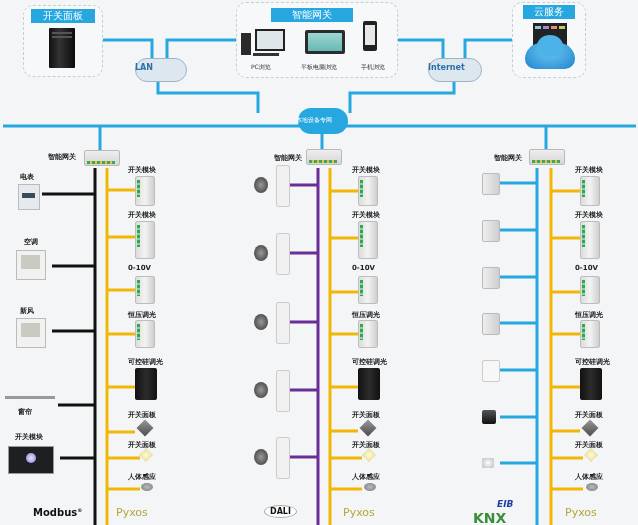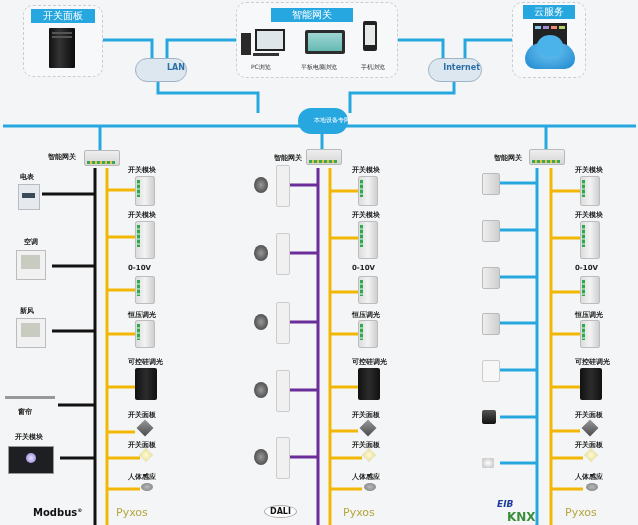--- a/index.html
+++ b/index.html
@@ -1,21 +1,21 @@
 <!DOCTYPE html>
 <html><head>
 <meta charset="utf-8">
 <style>
   html,body{margin:0;padding:0;}
   body{width:638px;height:525px;background:#f4f5f6;position:relative;overflow:hidden;font-family:"DejaVu Sans",sans-serif;}
   .abs{position:absolute;}
   .topbox{position:absolute;border:1px dashed #c9cdd2;border-radius:10px;background:#f7f8f9;}
   .boxtitle{position:absolute;background:#27a7e0;color:#fff;font-size:10px;text-align:center;line-height:14px;height:14px;}
   .cloud{position:absolute;}
-  .cloud-label{position:absolute;font-size:8px;font-weight:bold;color:#2c6fa8;text-align:right;}
+  .cloud-label{position:absolute;font-size:8px;font-weight:bold;color:#2c6fa8;text-align:left;}
   .lbl{position:absolute;font-size:7px;color:#222;white-space:nowrap;font-weight:bold;}
   .small{position:absolute;font-size:6px;color:#333;white-space:nowrap;}
   .module{position:absolute;background:linear-gradient(90deg,#dcdcdc,#f3f3f3 50%,#cfcfcf);border:1px solid #bdbdbd;border-radius:2px;}
   .module::before{content:"";position:absolute;left:1px;top:3px;width:3px;height:60%;background:repeating-linear-gradient(#2fa84f 0 3px,#8fd19e 3px 5px);}
   .gateway{position:absolute;width:34px;height:14px;background:linear-gradient(#eee,#d6d6d6);border:1px solid #b9b9b9;border-radius:2px;}
   .gateway::after{content:"";position:absolute;left:2px;bottom:1px;width:28px;height:3px;background:repeating-linear-gradient(90deg,#3aa75a 0 3px,#e6c23d 3px 5px);}
   .bottom-logo{position:absolute;font-weight:bold;}
 </style>
 </head>
 <body>
@@ -198,21 +198,21 @@
 <div id="knx-devices">
     <div style="position: absolute; left: 482px; top: 173px; width: 16px; height: 20px; border-radius: 2px; background: linear-gradient(90deg, rgb(238, 238, 238), rgb(207, 207, 207)); border: 1px solid rgb(187, 187, 187);"></div>
     <div style="position: absolute; left: 482px; top: 220px; width: 16px; height: 20px; border-radius: 2px; background: linear-gradient(90deg, rgb(238, 238, 238), rgb(207, 207, 207)); border: 1px solid rgb(187, 187, 187);"></div>
     <div style="position: absolute; left: 482px; top: 267px; width: 16px; height: 20px; border-radius: 2px; background: linear-gradient(90deg, rgb(238, 238, 238), rgb(207, 207, 207)); border: 1px solid rgb(187, 187, 187);"></div>
     <div style="position: absolute; left: 482px; top: 313px; width: 16px; height: 20px; border-radius: 2px; background: linear-gradient(90deg, rgb(238, 238, 238), rgb(207, 207, 207)); border: 1px solid rgb(187, 187, 187);"></div>
     <div style="position: absolute; left: 482px; top: 360px; width: 16px; height: 20px; border-radius: 2px; background: rgb(247, 247, 247); border: 1px solid rgb(204, 204, 204);"></div>
     <div style="position: absolute; left: 482px; border-radius: 2px; background: linear-gradient(rgb(85, 85, 85), rgb(17, 17, 17)); width: 14px; height: 14px; top: 410px;"></div>
     <div style="position: absolute; left: 482px; border-radius: 2px; background: radial-gradient(rgb(255, 255, 255), rgb(187, 187, 187)); width: 12px; height: 10px; top: 458px;"></div>
   </div>
 <div class="bottom-logo" style="left:497px;top:499px;font-size:9px;color:#1f3d9c;font-style:italic;">EIB</div>
-<div class="bottom-logo" style="left:507px;top:510px;font-size:12px;color:#3a8f3a;">KNX</div>
+<div class="bottom-logo" style="left:473px;top:510px;font-size:14px;color:#3a8f3a;">KNX</div>
 <div class="bottom-logo" style="left:565px;top:506px;font-size:11px;color:#b3a63b;font-weight:normal;">Pyxos</div>
 
 <div id="pyxos-1">
     <div class="lbl" style="left: 128px; top: 165px;">开关模块</div>
     <div class="module" style="position: absolute; left: 135px; top: 176px; width: 18px; height: 28px;"></div>
     <div class="lbl" style="left: 128px; top: 210px;">开关模块</div>
     <div class="module" style="position: absolute; left: 135px; top: 221px; width: 18px; height: 36px;"></div>
     <div class="lbl" style="left: 128px; top: 264px;">0-10V</div>
     <div class="module" style="position: absolute; left: 135px; top: 276px; width: 18px; height: 26px;"></div>
     <div class="lbl" style="left: 128px; top: 310px;">恒压调光</div>

